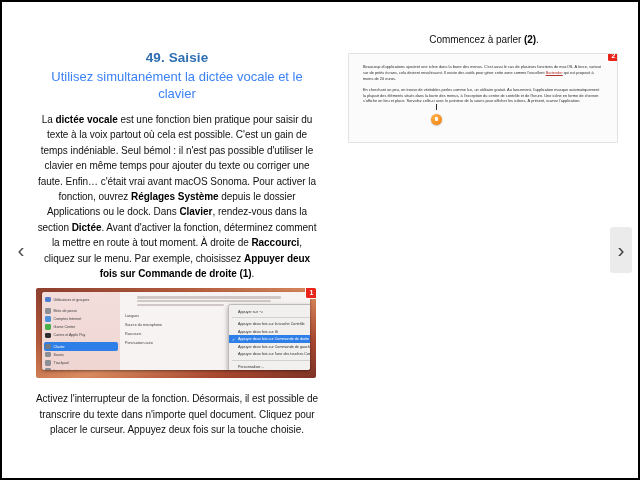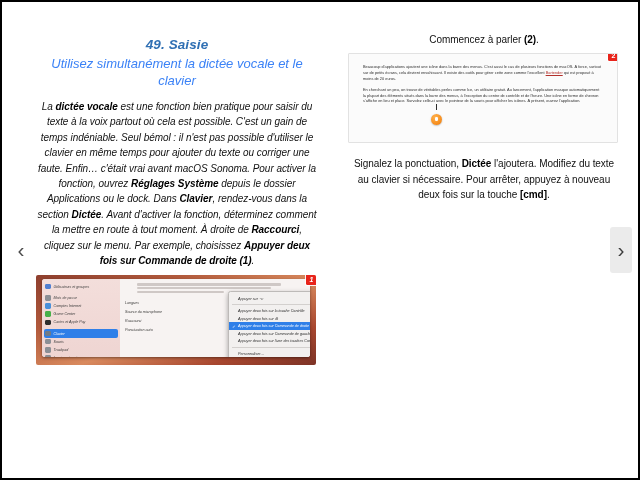--- a/index.html
+++ b/index.html
@@ -19,23 +19,22 @@
   .page {
     position: absolute;
     left: 0; top: 0;
     width: 636px; height: 476px;
     background: #ffffff;
   }
 
   
   .col-left {
     position: absolute;
-    left: 34px; top: 35px;
+    left: 34px; top: 48px;
     width: 282px;
-    font-style: italic;
   }
   .col-right {
     position: absolute;
     left: 346px; top: 30px;
     width: 272px;
   }
 
   
   .title-num {
     text-align: center;
@@ -324,37 +323,37 @@
                   <div class="mi-div"></div>
                   <div class="mi">Personnaliser…</div>
                 </div>
             </div>
           </div>
           <div class="badge badge-1">1</div>
         </div>
       </div>
 
       <div class="spacer-m"></div>
+      <p class="body-text">Activez l'interrupteur de la fonction. Désormais, il est possible de transcrire du texte dans n'importe quel document. Cliquez pour placer le curseur. Appuyez deux fois sur la touche choisie.</p>
     </div>
 
     <div class="col-right">
 
       <p class="body-text">Commencez à parler <b>(2)</b>.</p>
 
       <div class="shot2">
         <div class="doc-pad">
           <p class="doc-p"><span>Beaucoup d'applications ajoutent une icône dans la barre des menus. C'est aussi le cas de plusieurs fonctions de macOS. À force, surtout sur de petits écrans, cela devient envahissant. Il existe des outils pour gérer cette zone comme l'excellent </span><span class="lnk">Bartender</span><span> qui est proposé à moins de 20 euros.</span></p>
           <p class="doc-p">En cherchant un peu, on trouve de véritables perles comme Ice, un utilitaire gratuit. Au lancement, l'application masque automatiquement la plupart des éléments situés dans la barre des menus, à l'exception du centre de contrôle et de l'heure. Une icône en forme de chevron s'affiche en lieu et place. Survolez celle-ci avec le pointeur de la souris pour afficher les icônes. À présent, ouvrez l'application.</p>
         </div>
         <div class="caret"></div>
         <div class="mic"></div>
         <div class="badge badge-2">2</div>
       </div>
 
       <div class="spacer-m"></div>
-      <p class="body-text">Signalez la ponctuation, <b>Dictée</b> l'ajoutera. Modifiez du texte au clavier si nécessaire. Pour arrêter, appuyez à nouveau deux fois sur la touche <b>[cmd]</b>.</p>
     </div>
 
     <div class="nav nav-prev">‹</div>
     <div class="nav nav-next">›</div>
 
   </div>
 </div>
 
 </body></html>

